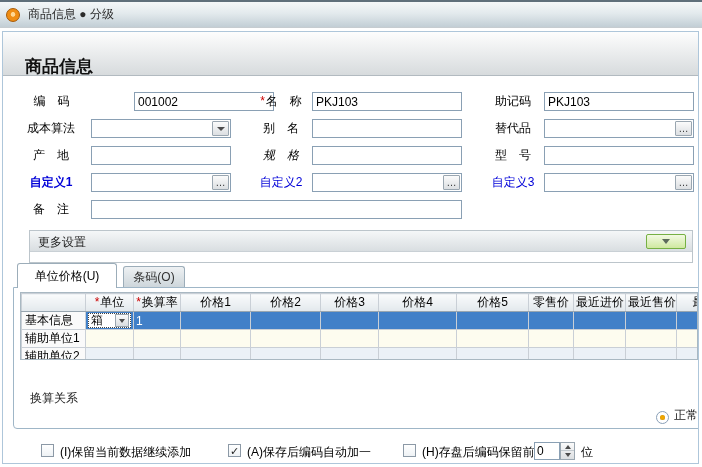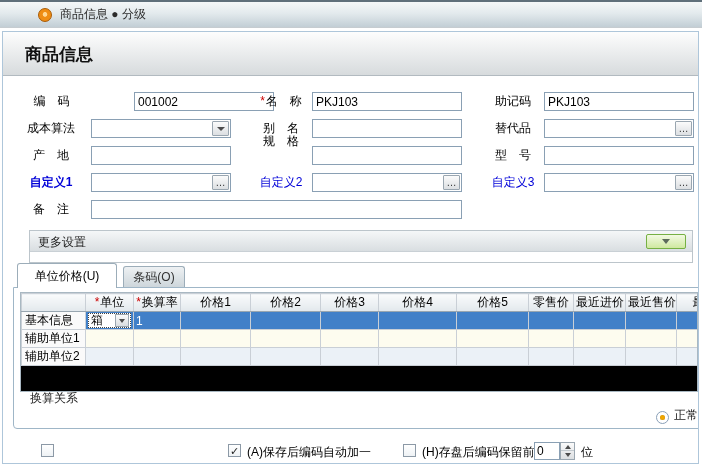--- a/index.html
+++ b/index.html
@@ -6,39 +6,39 @@
   html,body { width:702px; height:467px; }
   body {
     font-family:"Liberation Sans","DejaVu Sans",sans-serif;
     font-size:12px; color:#1a1a1a; background:#fff; position:relative; overflow:hidden;
   }
   
   .topbar {
     position:absolute; left:0; top:0; width:702px; height:28px;
     background:linear-gradient(#f4f7f8 0%, #e3eaed 45%, #c2ced5 100%);
     border-top:2px solid #5f6f7a; border-bottom:1px solid #c6ccd0;
-    display:flex; align-items:center;padding-left:32px;
+    display:flex; align-items:center;
   }
   .app-icon {
     width:14px; height:14px; border-radius:50%; margin:0 8px 0 6px;
     background:radial-gradient(circle at 50% 45%, #ffd793 0 22%, #ef8d14 30% 72%, #c76a00 78%);
     border:1px solid #a95a04;
   }
   .topbar-title { color:#2b2b2b; }
   
   .main-panel {
     position:absolute; left:2px; top:31px; width:697px; height:433px;
     background:#fff; border:1px solid #aec6da; overflow:hidden;
   }
   .title-bar {
     position:absolute; left:0; top:0; right:0; height:44px;
     background:linear-gradient(#fdfdfd, #d7dbdd);
     border-bottom:1px solid #b2bac0;
   }
-  .page-title { position:absolute; left:22px; top:11px; font-size:17px; font-weight:bold; color:#111;text-align:center; }
+  .page-title { position:absolute; left:22px; top:23px; font-size:17px; font-weight:bold; color:#111;text-align:center; }
   
   .f-label { position:absolute; height:20px; line-height:19px; text-align:center; color:#000; white-space:nowrap; }
   .f-label.link { color:#0000d8; }
   .star { color:#cc0000; margin-right:1px; }
   .f-input {
     position:absolute; height:19px; border:1px solid #8aa0b4; background:#fff;
     font-family:inherit; font-size:12px; padding:0 3px; color:#000; outline:none;
   }
   .f-widget { position:absolute; height:19px; border:1px solid #8aa0b4; background:#fff; }
   .f-widget .val { position:absolute; left:3px; top:2px; right:20px; overflow:hidden; white-space:nowrap; }
@@ -67,21 +67,21 @@
     border-radius:3px 3px 0 0; white-space:nowrap;
   }
   .tab.active { left:14px; top:231px; width:100px; height:25px; line-height:24px; background:#fff; z-index:3; color:#000; }
   .tab.inactive { left:120px; top:234px; width:62px; height:22px; line-height:21px;
     background:linear-gradient(#eef1f3,#ccd5da); z-index:1; color:#333; }
   .tab-panel {
     position:absolute; left:10px; top:255px; width:700px; height:142px;
     border:1px solid #9fb6c7; border-radius:0 0 4px 4px; background:#fff; z-index:2;
   }
   
-  .grid-box { position:absolute; left:6px; top:4px; width:678px; height:100px; border:1px solid #a9b8c2; background:#000000; overflow:hidden; }
+  .grid-box { position:absolute; left:6px; top:4px; width:678px; height:68px; border:1px solid #a9b8c2; background:#000000; overflow:hidden; }
   table.grid { border-collapse:collapse; table-layout:fixed; width:735px; }
   .grid th, .grid td { border:1px solid #c9cfd6; overflow:hidden; white-space:nowrap; font-weight:normal; padding:0 2px; height:17px; }
   .grid thead th {
     height:18px; background:linear-gradient(#fafbfc,#e2e8ec);
     border-bottom:1px solid #98a6b0; text-align:center; color:#000;
   }
   .grid .g-rl { text-align:left; background:#fafafa; color:#000; padding-left:3px; }
   tr.sel td, tr.sel th { background:#4180c8; color:#fff; border-top:1px dashed #c87941; border-bottom:1px dashed #c87941; }
   tr.row2 td { background:#fdfcef; }
   tr.row3 td { background:#ebf1f7; }
@@ -155,21 +155,21 @@
   </div>
   <div class="f-widget" style="left:541px;top:87px;width:150px;">
     <span class="val"></span>
     <span class="side-btn">…</span>
   </div>
 
   <div class="f-label" style="left:10px;top:114px;width:76px;">
     <span>产　地</span>
   </div>
   <input class="f-input" style="left: 88px; top: 114px; width: 140px;">
-  <div class="f-label" style="left:250px;top:100px;width:56px;">
+  <div class="f-label" style="left:250px;top:114px;width:56px;font-style:italic;">
     <span>规　格</span>
   </div>
   <input class="f-input" style="left: 309px; top: 114px; width: 150px;">
   <div class="f-label" style="left:484px;top:114px;width:52px;">
     <span>型　号</span>
   </div>
   <input class="f-input" style="left: 541px; top: 114px; width: 150px;">
 
   <div class="f-label link" style="left:10px;top:141px;width:76px;font-weight:bold;">
     <span>自定义1</span>
@@ -297,20 +297,21 @@
       </table>
     </div>
     <div class="conv-label">换算关系</div>
     <div class="radio-wrap">
       <span class="radio"></span>
       <span>正常</span>
     </div>
   </div>
 
   <div class="cb" style="left:38px;top:412px;"></div>
+  <div class="fb-label" style="left:57px;top:412px;">(I)保留当前数据继续添加</div>
 
   <div class="cb" style="left:225px;top:412px;">✓</div>
   <div class="fb-label" style="left:244px;top:412px;">(A)保存后编码自动加一</div>
 
   <div class="cb" style="left:400px;top:412px;"></div>
   <div class="fb-label" style="left:419px;top:412px;">(H)存盘后编码保留前</div>
   <input class="num-input" style="left: 531px; top: 410px;" value="0">
   <div class="spinner" style="left:557px;top:410px;">
     <span class="up">
         <span class="tri-up"></span>

